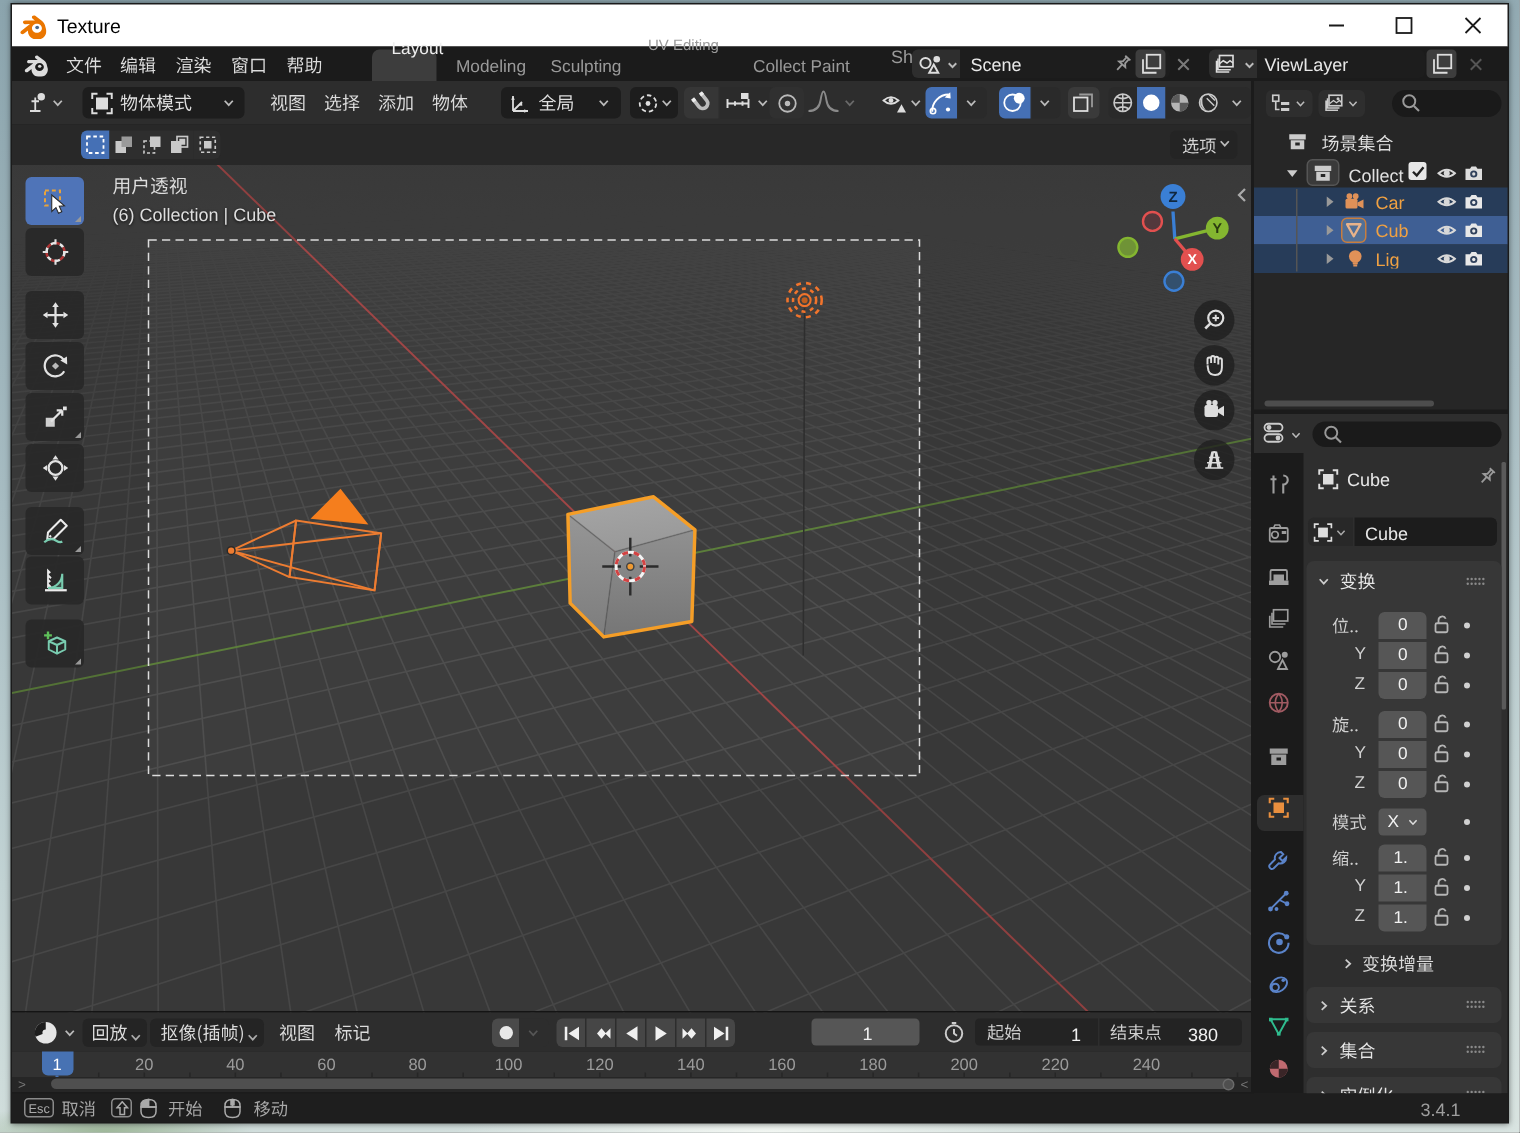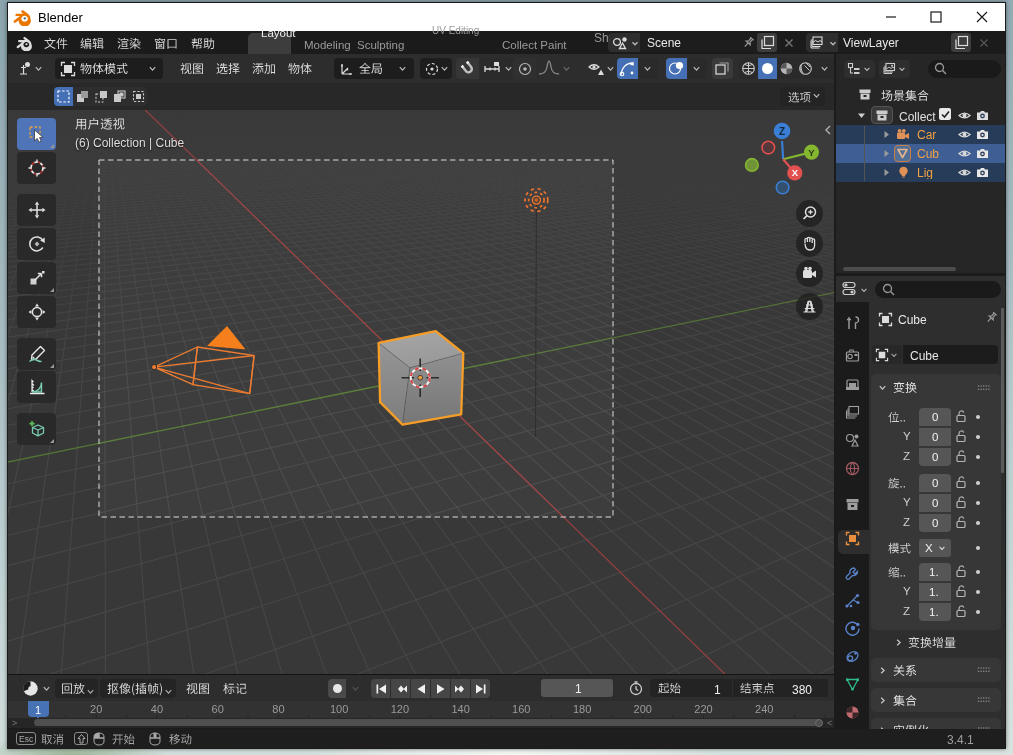--- a/index.html
+++ b/index.html
@@ -9,21 +9,21 @@
 </style></head><body>
 <div class="abs" style="left:300px;top:735px;width:420px;height:40px;background:radial-gradient(ellipse at center,#f4f8f4 0%,rgba(244,248,244,0) 70%)"></div>
 <div class="abs" style="left:-30px;top:735px;width:200px;height:40px;background:radial-gradient(ellipse at center,#9fb89a 0%,rgba(159,184,154,0) 70%)"></div>
 <div class="abs" style="left:7px;top:2px;width:999px;height:747px;background:#1b1b1b;box-shadow:0 0 4px rgba(0,0,0,.5)"></div>
 <div class="abs" style="left:8px;top:3px;width:997px;height:28px;background:#fff"></div>
 <svg class="abs" style="left:13px;top:8px" width="18" height="18" viewBox="0 0 24 24">
     <path fill="#ea7600" d="M23 13.2c-.3-2.2-1.5-4.1-3.2-5.4L14 3.4c-.8-.6-2-.5-2.6.2-.6.7-.5 1.8.3 2.4l2 1.5-8.8.1c-1 0-1.8.7-1.8 1.6 0 .9.8 1.6 1.8 1.6l4.4-.1-7.8 6.1c-.8.6-.9 1.7-.3 2.4.6.7 1.8.8 2.6.2l3.8-3c0 .2-.1.5-.1.7 0 2 .9 3.9 2.4 5.3 1.6 1.4 3.6 2.2 5.8 2.2 2.2 0 4.3-.8 5.8-2.2 1.7-1.6 2.6-3.8 2.3-6.2zm-7.5 5.2c-2.4 0-4.4-1.8-4.4-4s2-4 4.4-4 4.4 1.8 4.4 4-2 4-4.4 4z"></path>
     <ellipse cx="15.5" cy="14.2" rx="3.2" ry="2.8" fill="#fff"></ellipse>
     <ellipse cx="15.7" cy="13.8" rx="1.7" ry="1.5" fill="#49698c"></ellipse>
   </svg>
-<div class="txt" style="left:38px;top:11px;color:#000;font-size:13px">Blender</div>
+<div class="txt" style="left:38px;top:11px;color:#000;font-size:13px">Texture</div>
 <svg class="abs" style="left:880px;top:8px" width="120" height="18" viewBox="0 0 120 18">
 <line x1="6" y1="9" x2="16" y2="9" stroke="#1a1a1a" stroke-width="1.2"></line>
 <rect x="51" y="4" width="10" height="10" fill="none" stroke="#1a1a1a" stroke-width="1.2"></rect>
 <path d="M97 4 107 14 M107 4 97 14" stroke="#1a1a1a" stroke-width="1.2"></path>
 </svg>
 <div class="abs" style="left:8px;top:31px;width:997px;height:23px;background:#1b1b1b"></div>
 <svg class="abs" style="left:16px;top:35px" width="16" height="16" viewBox="0 0 24 24">
     <path fill="#dcdcdc" d="M23 13.2c-.3-2.2-1.5-4.1-3.2-5.4L14 3.4c-.8-.6-2-.5-2.6.2-.6.7-.5 1.8.3 2.4l2 1.5-8.8.1c-1 0-1.8.7-1.8 1.6 0 .9.8 1.6 1.8 1.6l4.4-.1-7.8 6.1c-.8.6-.9 1.7-.3 2.4.6.7 1.8.8 2.6.2l3.8-3c0 .2-.1.5-.1.7 0 2 .9 3.9 2.4 5.3 1.6 1.4 3.6 2.2 5.8 2.2 2.2 0 4.3-.8 5.8-2.2 1.7-1.6 2.6-3.8 2.3-6.2zm-7.5 5.2c-2.4 0-4.4-1.8-4.4-4s2-4 4.4-4 4.4 1.8 4.4 4-2 4-4.4 4z"></path>
     <ellipse cx="15.5" cy="14.2" rx="3.2" ry="2.8" fill="#1b1b1b"></ellipse>
     <ellipse cx="15.7" cy="13.8" rx="1.7" ry="1.5" fill="#dcdcdc"></ellipse>
@@ -39,21 +39,21 @@
   </svg>
 <svg style="position:absolute;left:154.0px;top:36.0px;overflow:visible" width="26" height="16">
     <path transform="translate(0,12)" fill="#dcdcdc" d="M4.5 -8.1C3.5 -7.3 2.2 -6.7 1.0 -6.4L1.5 -5.7C2.8 -6.1 4.1 -6.8 5.1 -7.6ZM6.9 -7.6C8.1 -7.0 9.7 -6.2 10.5 -5.6L11.1 -6.2C10.2 -6.8 8.7 -7.6 7.5 -8.1ZM5.2 -6.9C5.0 -6.5 4.7 -6.0 4.4 -5.7L2.0 -5.7L2.0 1.0L2.9 1.0L2.9 0.5L9.2 0.5L9.2 0.9L10.2 0.9L10.2 -5.7L5.4 -5.7C5.6 -6.0 5.9 -6.3 6.1 -6.7ZM2.9 -0.2L2.9 -5.0L9.2 -5.0L9.2 -0.2ZM4.4 -2.6C4.9 -2.4 5.4 -2.2 5.9 -1.9C5.1 -1.5 4.2 -1.2 3.3 -1.0C3.5 -0.8 3.6 -0.6 3.7 -0.4C4.7 -0.6 5.7 -1.0 6.6 -1.6C7.2 -1.2 7.7 -0.9 8.1 -0.6L8.6 -1.1C8.2 -1.4 7.7 -1.7 7.1 -2.0C7.7 -2.5 8.1 -3.1 8.5 -3.8L8.0 -4.0L7.8 -4.0L5.1 -4.0C5.2 -4.2 5.4 -4.4 5.4 -4.6L4.7 -4.7C4.5 -4.2 4.0 -3.5 3.3 -2.9C3.5 -2.8 3.7 -2.6 3.8 -2.5C4.2 -2.8 4.5 -3.1 4.7 -3.4L7.5 -3.4C7.2 -3.0 6.9 -2.7 6.5 -2.4C5.9 -2.6 5.4 -2.9 4.8 -3.1ZM5.1 -9.9C5.3 -9.7 5.4 -9.3 5.5 -9.1L0.9 -9.1L0.9 -7.2L1.8 -7.2L1.8 -8.3L10.1 -8.3L10.1 -7.2L11.1 -7.2L11.1 -9.1L6.6 -9.1C6.5 -9.4 6.2 -9.8 6.0 -10.1ZM13.5 -8.8L13.5 0.7L14.5 0.7L14.5 -0.4L21.6 -0.4L21.6 0.6L22.5 0.6L22.5 -8.8ZM14.5 -1.3L14.5 -7.9L21.6 -7.9L21.6 -1.3Z"></path>
   </svg>
 <svg style="position:absolute;left:191.0px;top:36.0px;overflow:visible" width="26" height="16">
     <path transform="translate(0,12)" fill="#dcdcdc" d="M3.3 -10.1L3.3 -9.1L0.8 -9.1L0.8 -8.4L3.3 -8.4L3.3 -7.5L1.0 -7.5L1.0 -6.8L3.3 -6.8L3.3 -6.5C3.3 -6.3 3.3 -6.1 3.2 -5.9L0.6 -5.9L0.6 -5.1L2.8 -5.1C2.5 -4.6 1.8 -4.1 0.8 -3.7C1.0 -3.6 1.3 -3.3 1.5 -3.1C2.8 -3.6 3.5 -4.4 3.9 -5.1L6.5 -5.1L6.5 -5.9L4.1 -5.9C4.2 -6.1 4.2 -6.3 4.2 -6.5L4.2 -6.8L6.2 -6.8L6.2 -7.5L4.2 -7.5L4.2 -8.4L6.4 -8.4L6.4 -9.1L4.2 -9.1L4.2 -10.1ZM7.0 -9.6L7.0 -3.6L7.9 -3.6L7.9 -8.8L9.9 -8.8C9.6 -8.3 9.2 -7.7 8.8 -7.2C9.9 -6.6 10.3 -6.0 10.3 -5.6C10.3 -5.3 10.2 -5.2 10.0 -5.1C9.8 -5.0 9.6 -5.0 9.5 -5.0C9.1 -5.0 8.7 -5.0 8.2 -5.0C8.3 -4.8 8.4 -4.5 8.4 -4.3C8.9 -4.2 9.4 -4.2 9.8 -4.3C10.1 -4.3 10.4 -4.4 10.6 -4.5C11.0 -4.7 11.2 -5.0 11.1 -5.5C11.1 -6.1 10.8 -6.6 9.8 -7.3C10.3 -7.9 10.8 -8.6 11.3 -9.2L10.6 -9.6L10.5 -9.6ZM1.8 -3.1L1.8 0.3L2.7 0.3L2.7 -2.3L5.5 -2.3L5.5 0.9L6.4 0.9L6.4 -2.3L9.5 -2.3L9.5 -0.7C9.5 -0.5 9.4 -0.5 9.2 -0.5C9.0 -0.5 8.3 -0.5 7.5 -0.5C7.7 -0.3 7.8 0.0 7.9 0.3C8.9 0.3 9.5 0.3 9.9 0.2C10.3 0.0 10.4 -0.2 10.4 -0.7L10.4 -3.1L6.4 -3.1L6.4 -4.1L5.5 -4.1L5.5 -3.1ZM19.6 -10.1C19.6 -9.2 19.6 -8.2 19.6 -7.4L17.6 -7.4L17.6 -6.5L19.5 -6.5C19.4 -3.6 18.8 -1.1 16.5 0.3C16.7 0.5 17.0 0.8 17.1 1.0C19.6 -0.6 20.2 -3.3 20.4 -6.5L22.3 -6.5C22.2 -2.1 22.0 -0.5 21.7 -0.1C21.6 0.0 21.5 0.0 21.3 0.0C21.0 0.0 20.4 0.0 19.7 -0.0C19.9 0.2 20.0 0.6 20.0 0.9C20.6 0.9 21.3 0.9 21.6 0.9C22.0 0.8 22.3 0.7 22.5 0.4C22.9 -0.1 23.0 -1.8 23.1 -6.9C23.1 -7.0 23.1 -7.4 23.1 -7.4L20.4 -7.4C20.5 -8.2 20.5 -9.2 20.5 -10.1ZM12.4 -1.1L12.6 -0.2C14.0 -0.6 16.0 -1.0 17.9 -1.5L17.9 -2.3L17.2 -2.1L17.2 -9.5L13.3 -9.5L13.3 -1.3ZM14.1 -1.5L14.1 -3.5L16.3 -3.5L16.3 -1.9ZM14.1 -6.1L16.3 -6.1L16.3 -4.3L14.1 -4.3ZM14.1 -6.9L14.1 -8.7L16.3 -8.7L16.3 -6.9Z"></path>
   </svg>
 <div class="abs" style="left:248px;top:33px;width:43px;height:21px;background:#3d3d3d;border-radius:5px 5px 0 0"></div>
 <div class="txt" style="left:261px;top:28px;color:#efefef;font-size:11.5px">Layout</div>
 <div class="txt" style="left:304px;top:40px;color:#9a9a9a;font-size:11.5px">Modeling</div>
-<div class="txt" style="left:357px;top:40px;color:#9a9a9a;font-size:11.5px">Sculpting</div>
+<div class="txt" style="left:367px;top:40px;color:#9a9a9a;font-size:11.5px">Sculpting</div>
 <div class="txt" style="left:432px;top:26px;color:#9a9a9a;font-size:10px">UV Editing</div>
 <div class="txt" style="left:502px;top:40px;color:#9a9a9a;font-size:11.5px">Collect Paint</div>
 <div class="txt" style="left:594px;top:32px;color:#9a9a9a;font-size:12px;width:14px;overflow:hidden">Sh</div>
 
 <div class="abs" style="left:608px;top:33px;width:172px;height:19px;background:#1d1d1d;border-radius:4px"></div>
 <div class="abs" style="left:608px;top:33px;width:32px;height:19px;background:#2e2e2e;border-radius:4px 0 0 4px"></div>
 <svg class="abs" style="left:612px;top:36px" width="26" height="14" viewBox="0 0 26 14">
 <circle cx="5" cy="6" r="3.4" fill="none" stroke="#ddd" stroke-width="1.3"></circle>
 <path d="M7.5 12.5 10.5 7 13.5 12.5Z" fill="none" stroke="#ddd" stroke-width="1.3"></path>
 <circle cx="12.5" cy="3.5" r="2.2" fill="#ddd"></circle>

